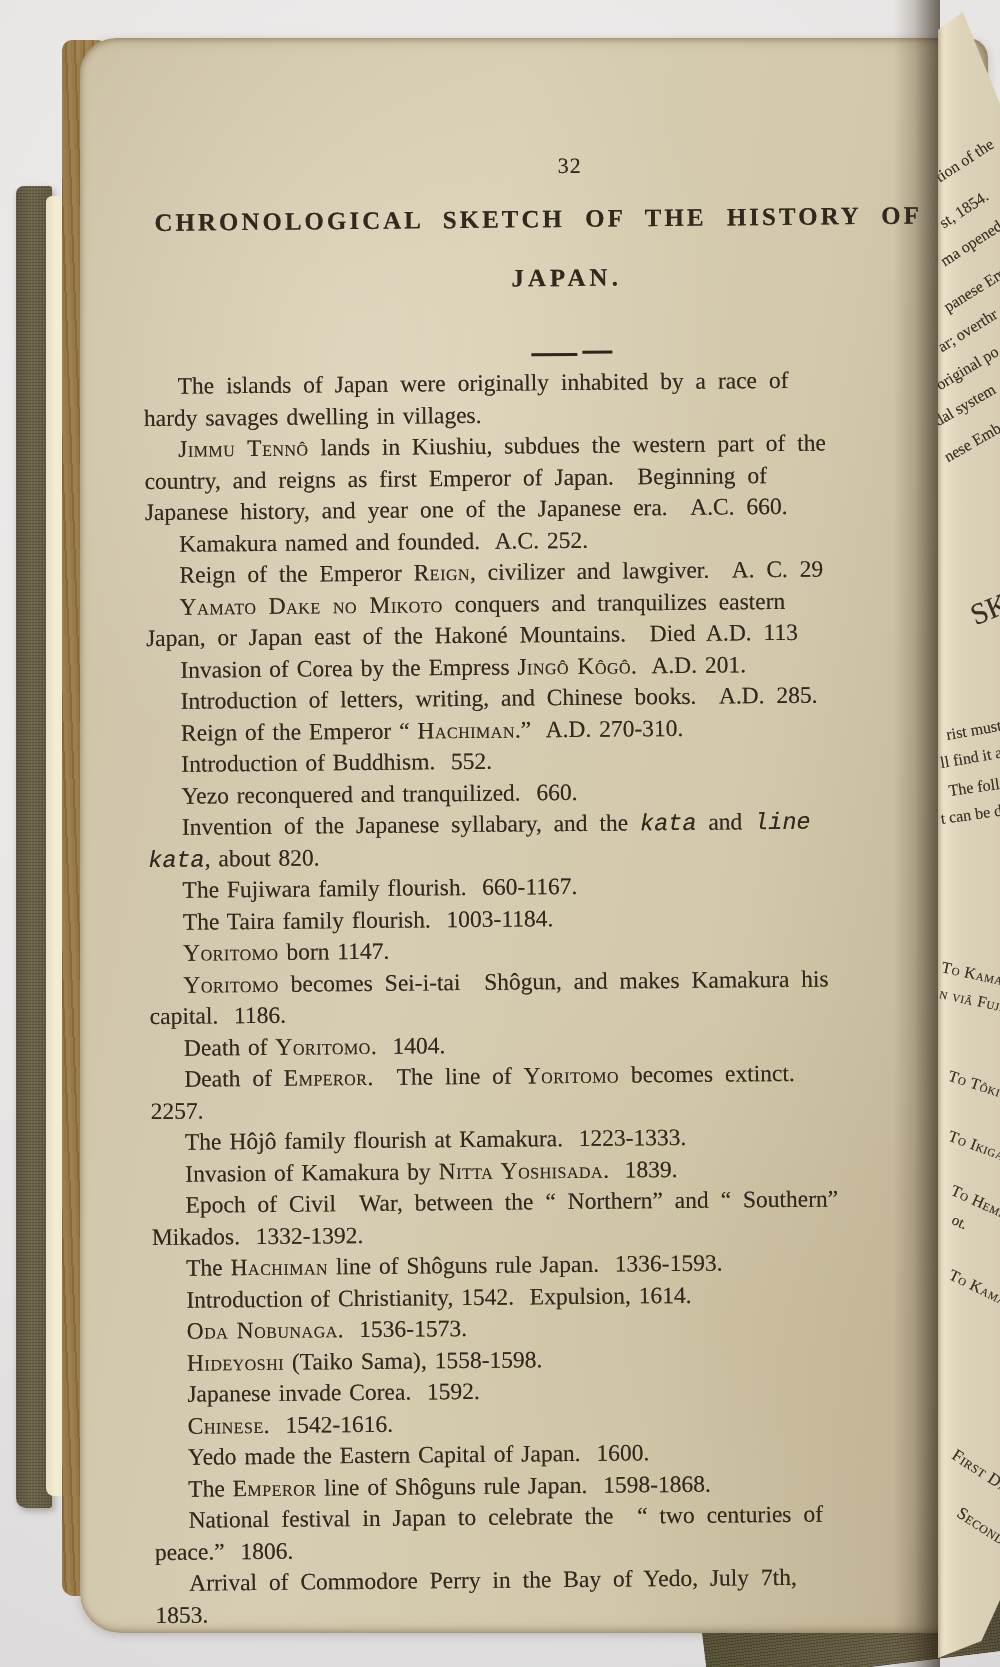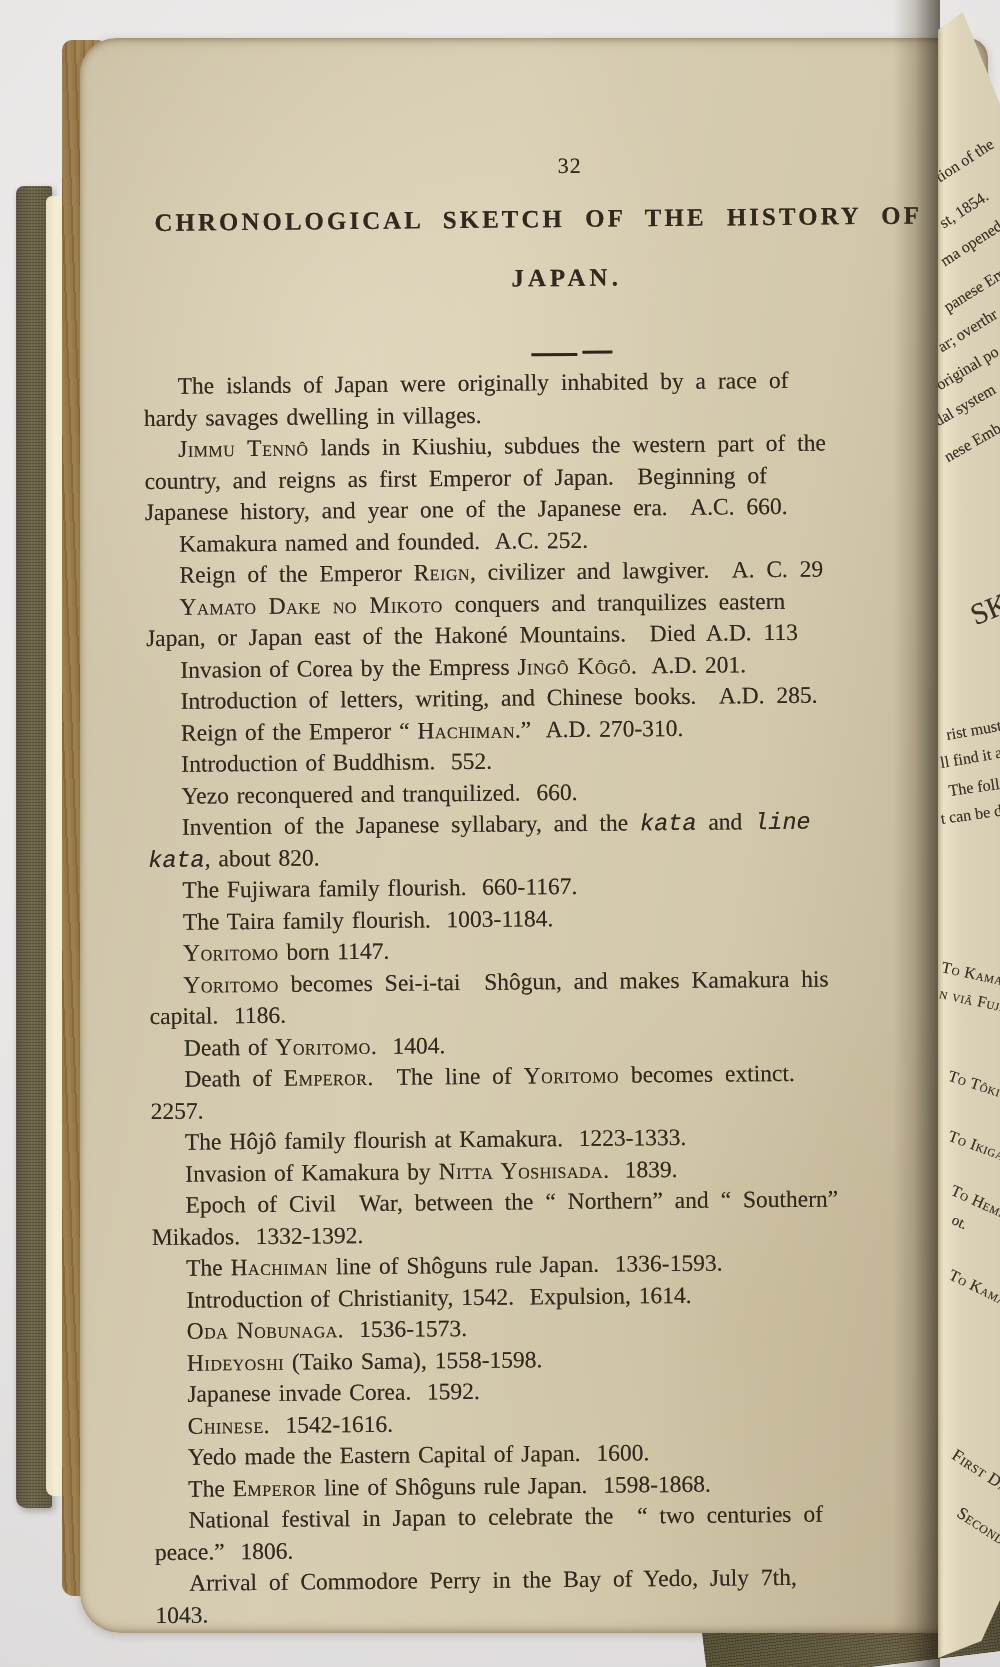--- a/index.html
+++ b/index.html
@@ -173,21 +173,21 @@
           <div class="line indent"><span>Introduction of Christianity, 1542.  Expulsion, 1614.</span></div>
           <div class="line indent"><span class="sc">Oda Nobunaga</span><span>.  1536-1573.</span></div>
           <div class="line indent"><span class="sc">Hideyoshi</span><span> (Taiko Sama), 1558-1598.</span></div>
           <div class="line indent"><span>Japanese invade Corea.  1592.</span></div>
           <div class="line indent"><span class="sc">Chinese</span><span>.  1542-1616.</span></div>
           <div class="line indent"><span>Yedo made the Eastern Capital of Japan.  1600.</span></div>
           <div class="line indent"><span>The </span><span class="sc">Emperor</span><span> line of Shôguns rule Japan.  1598-1868.</span></div>
           <div class="line indent full"><span>National festival in Japan to celebrate the  “ two centuries of</span></div>
           <div class="line"><span>peace.”  1806.</span></div>
           <div class="line indent full"><span>Arrival of Commodore Perry in the Bay of Yedo, July 7th,</span></div>
-          <div class="line"><span>1043.</span></div>
+          <div class="line"><span>1853.</span></div>
         </div>
     </div>
   </div>
 
   <div class="gutter"></div>
 
   <div class="right-page">
     <div id="fragments">
         <div class="frag" style="left: 4px; top: 168px; font-size: 16px; transform: rotate(-33deg);">tion of the</div>
         <div class="frag" style="left: 8px; top: 214px; font-size: 16px; transform: rotate(-33deg);">st, 1854.</div>

